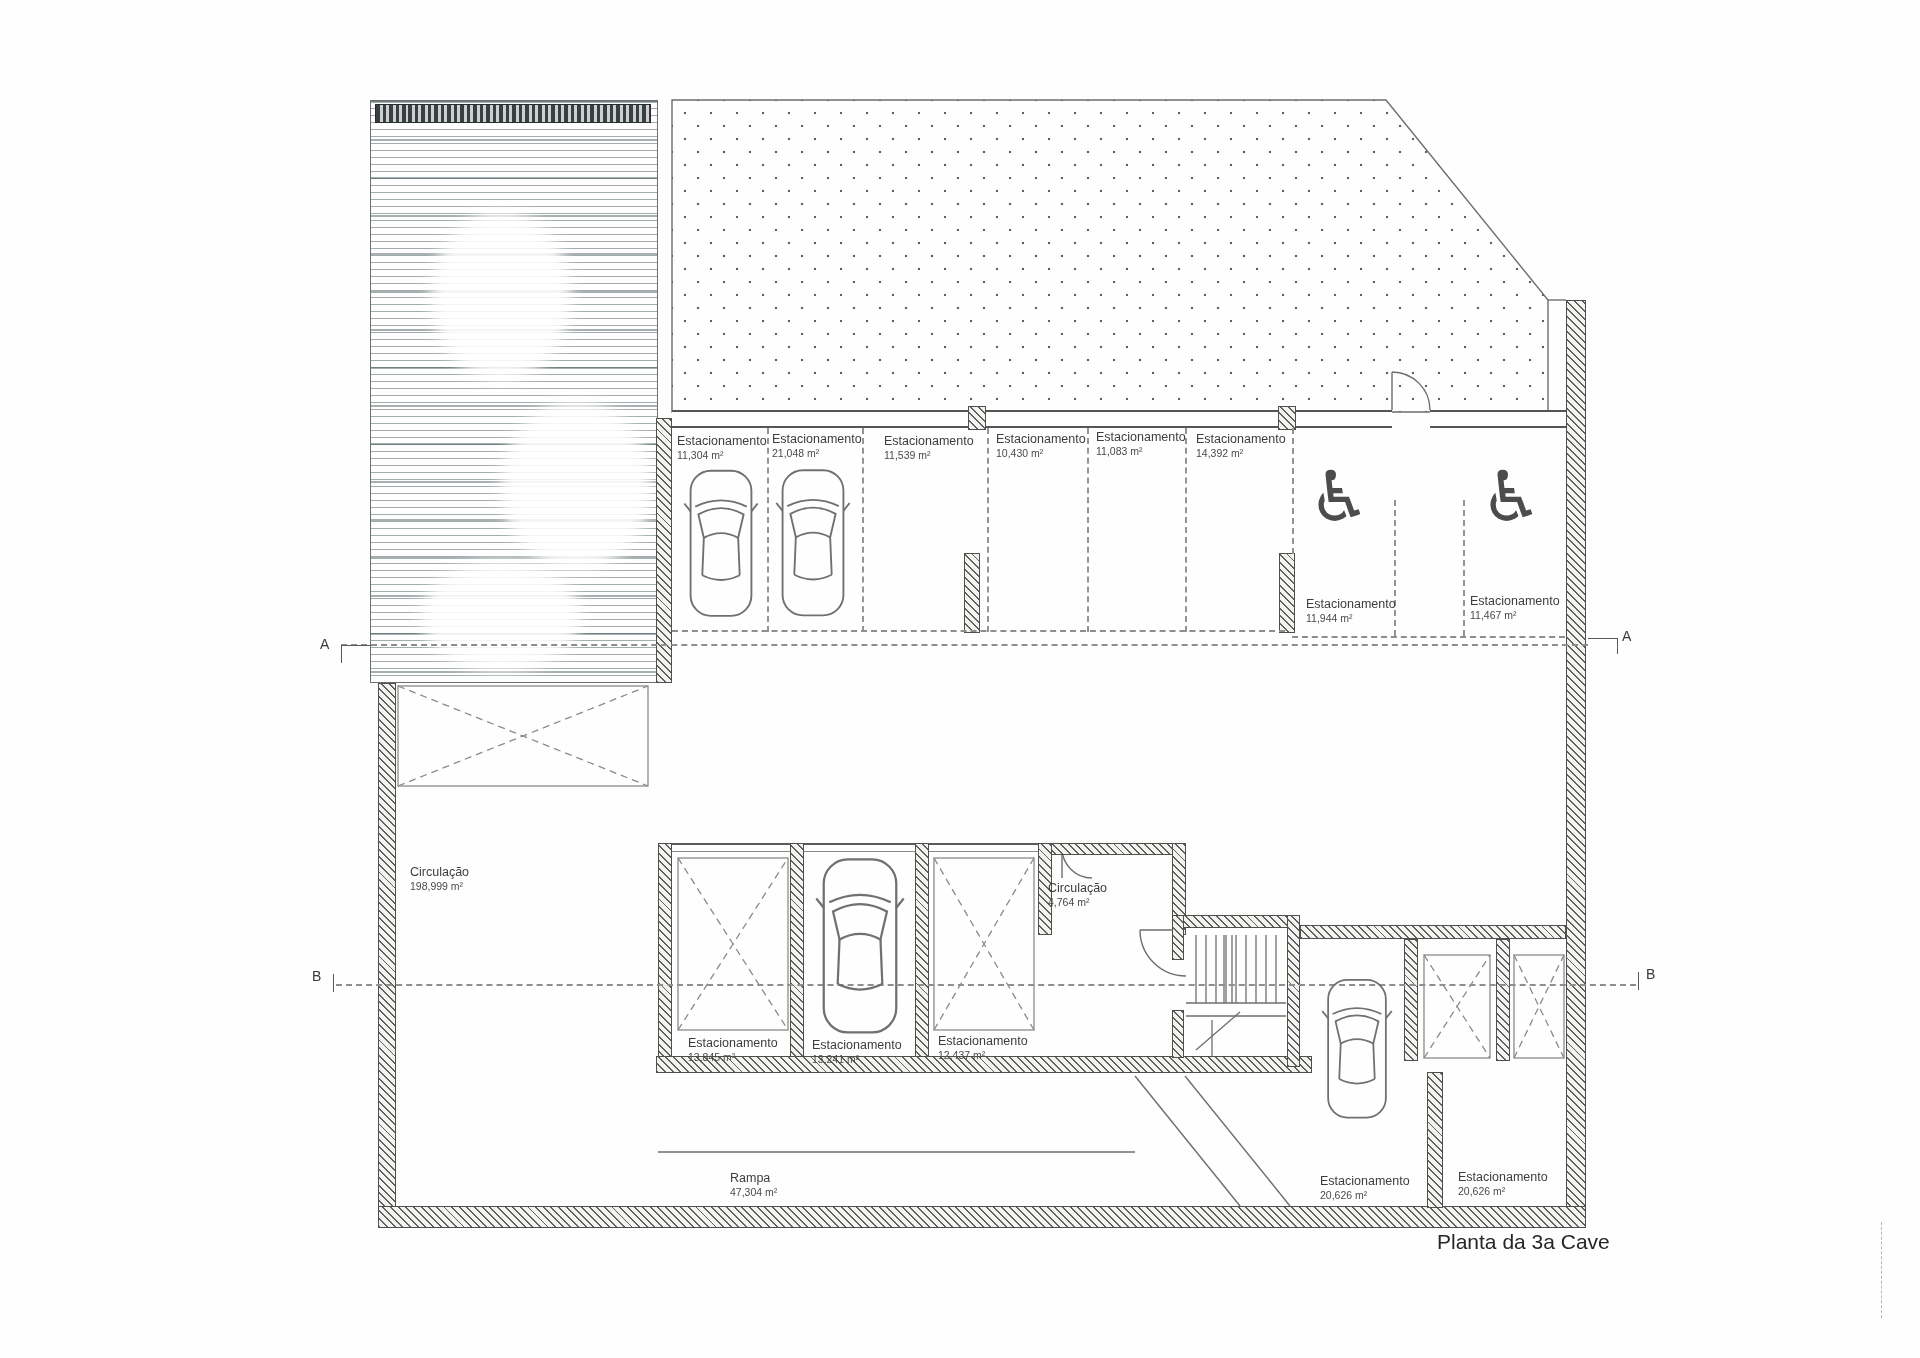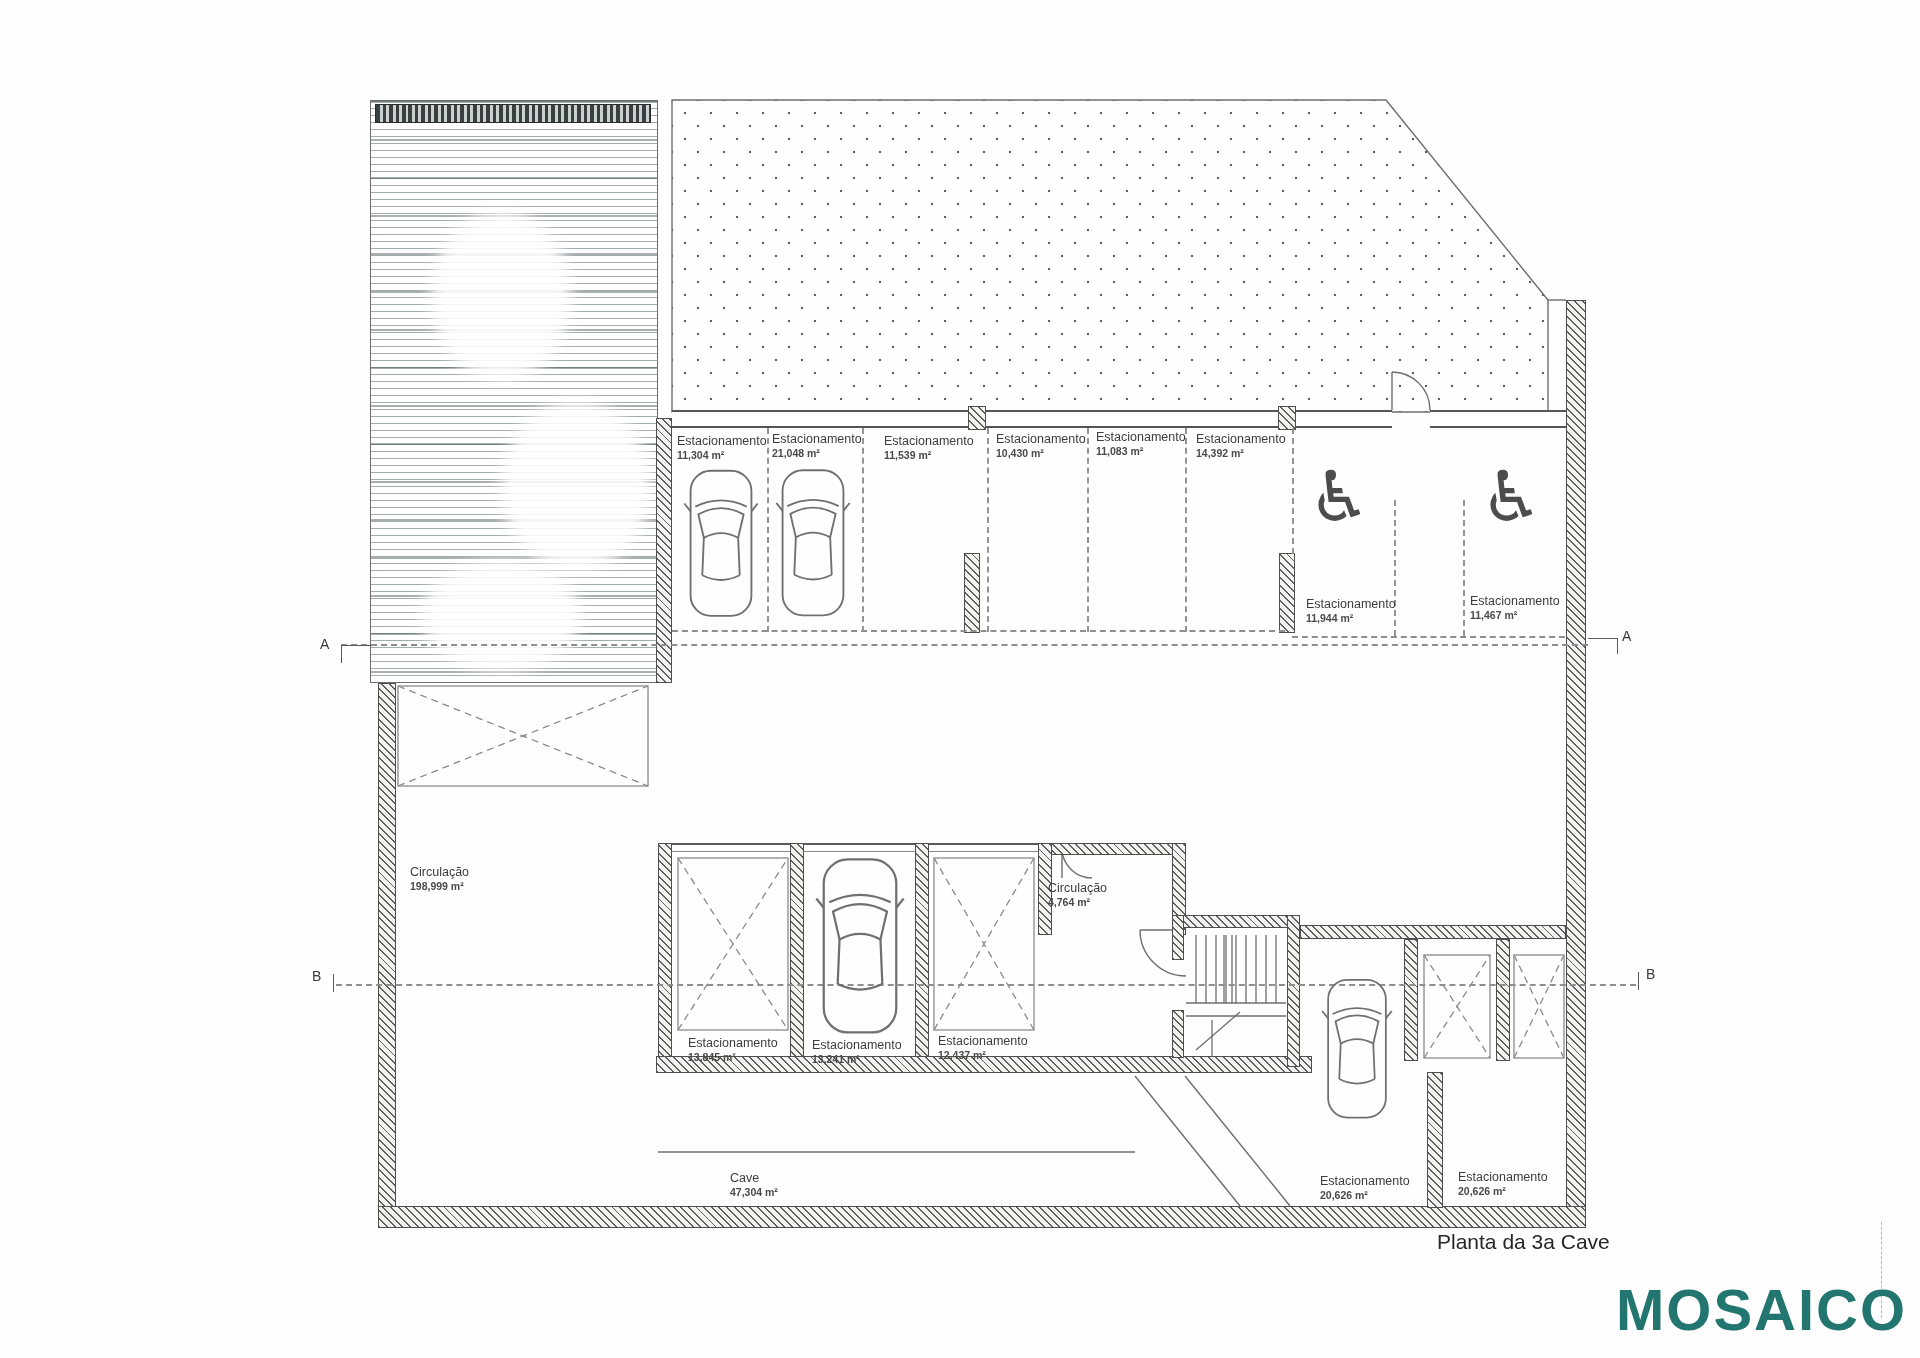--- a/index.html
+++ b/index.html
@@ -10,21 +10,21 @@
         border:1px solid #4f4f4f;}
   .band{position:absolute;box-sizing:border-box;background:#fff;
         border-top:2px solid #555;border-bottom:2px solid #555;}
   .thinband{position:absolute;box-sizing:border-box;background:transparent;
         border-top:2px solid #5a5a5a;border-bottom:1px solid #8a8a8a;}
   .vdash{position:absolute;width:0;border-left:2px dashed #949494;}
   .hdash{position:absolute;height:0;border-top:2px dashed #8e8e8e;}
   .faintdash{border-left:1.5px dashed #b5b5b5;}
   .lbl{position:absolute;color:#3d3d3d;line-height:1.3;white-space:nowrap;}
   .lbl .nm{font-size:12.5px;}
-  .lbl .area{font-size:10.5px;color:#4a4a4a;font-weight:bold;}
+  .lbl .area{font-size:10.5px;color:#4a4a4a;}
   .marker{position:absolute;color:#3a3a3a;font-size:14px;}
   .bracket-l{position:absolute;box-sizing:border-box;border-left:1.5px solid #5a5a5a;border-top:1.5px solid #5a5a5a;}
   .bracket-r{position:absolute;box-sizing:border-box;border-right:1.5px solid #5a5a5a;border-top:1.5px solid #5a5a5a;}
   .tick{position:absolute;box-sizing:border-box;border-left:1.5px solid #5a5a5a;}
   .car{position:absolute;}
   .blob{position:absolute;background:rgba(255,255,255,.88);border-radius:50%;filter:blur(7px);}
   #stripe-block{position:absolute;left:370px;top:100px;width:288px;height:583px;box-sizing:border-box;
      border:1px solid #6f6f6f;
      background-image:
        repeating-linear-gradient(180deg, rgba(40,58,64,.40) 0 2px, rgba(0,0,0,0) 2px 38px),
@@ -281,20 +281,19 @@
 
   <div class="lbl" style="left:410px;top:864px;">
     <div class="nm">Circulação</div>
     <div class="area">198,999 m²</div>
   </div>
   <div class="lbl" style="left:1048px;top:880px;">
     <div class="nm">Circulação</div>
     <div class="area">4,764 m²</div>
   </div>
   <div class="lbl" style="left:730px;top:1170px;">
-    <div class="nm">Cave</div>
+    <div class="nm">Rampa</div>
     <div class="area">47,304 m²</div>
   </div>
 
   <div id="plan-title">Planta da 3a Cave</div>
-  <div id="logo">MOSAICO</div>
 
 </div>
 
 </body></html>

